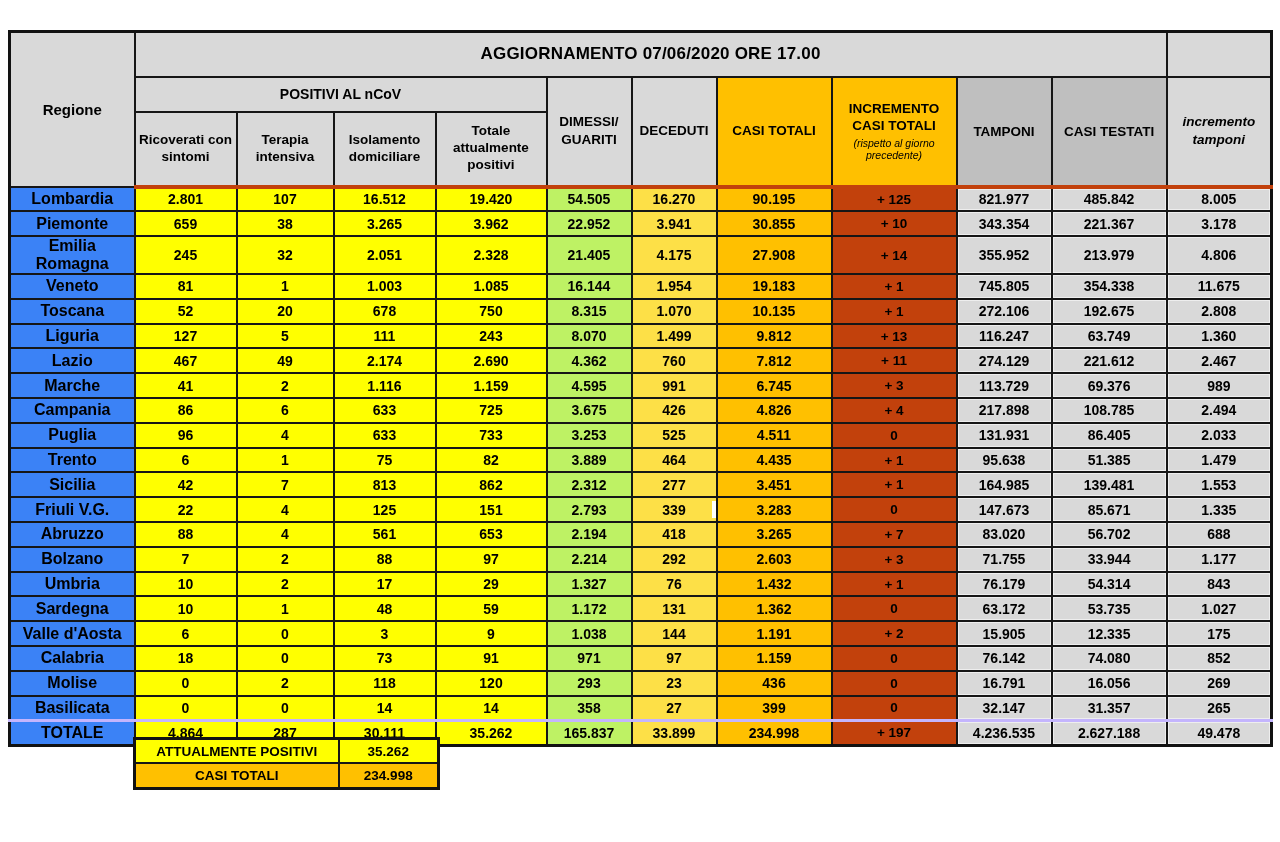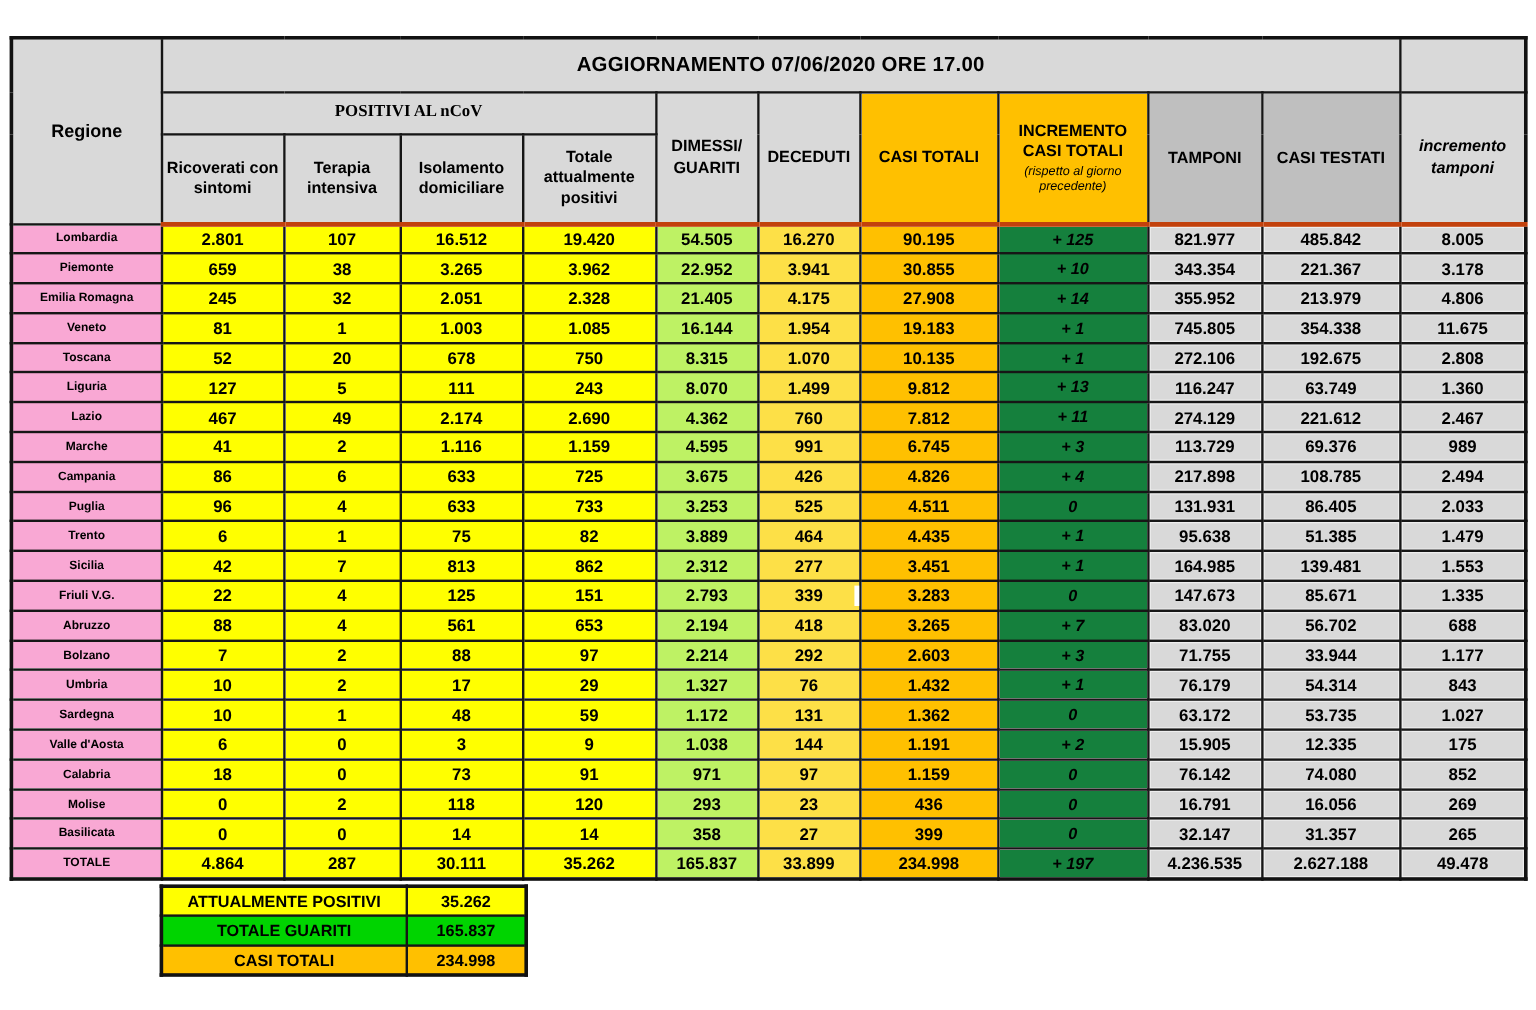--- a/index.html
+++ b/index.html
@@ -19,41 +19,41 @@
     overflow:hidden; padding:0 2px;
   }
 
   
   thead tr.r1 { height:45px; }
   thead tr.r2 { height:35px; }
   thead tr.r3 { height:75px; }
   th { background:#D9D9D9; font-weight:bold; }
   th.title-cell { font-size:17px; letter-spacing:.2px; }
   th.regione-cell { font-size:15px; }
-  th.group-cell { font-size:14px;font-family:Liberation Serif, serif; }
+  th.group-cell { font-size:14px; }
   th.sub-cell { font-size:13.5px; line-height:1.25; }
   th.two-line { font-size:13.5px; line-height:1.3; }
   th.orange-h { background:#FFC000; font-size:13.5px; line-height:1.25; }
   th.orange-h .note { display:block; font-size:10.5px; font-style:italic; font-weight:normal; line-height:1.15; margin-top:2px; }
   th.dark-gray { background:#BFBFBF; font-size:13.5px; }
   th.empty-corner { background:#D9D9D9; }
   th.italic-h { background:#D9D9D9; font-style:italic; font-size:13.5px; font-weight:bold; line-height:1.3; }
   thead tr.r3 th, thead tr.r2 th[rowspan] { border-bottom:4px solid #c2410c; }
 
   
   tbody tr { height:24.8px; }
   tbody td { font-weight:bold; font-size:14px; }
-  td.c-region { background:#f9a8d4; font-size:10px; }
+  td.c-region { background:#3b82f6; font-size:16px; }
   td.c-yellow { background:#FFFF00; }
   td.c-green  { background:#bef264; }
   td.c-red    { background:#fde047; }
   td.c-orange { background:#FFC000; }
-  td.c-orange-inc { background:#15803d; font-style:italic; font-size:13.5px; }
+  td.c-orange-inc { background:#c2410c; font-size:13.5px; }
   td.c-gray   { background:#D9D9D9; box-shadow:inset 0 0 0 1px rgba(255,255,255,.55); }
-  tbody tr.total td { border-top:1px solid #c4b5fd;margin-top:40px; }
+  tbody tr.total td { border-top:3px solid #c4b5fd;margin-top:40px; }
 
   
   td.patch { position:relative; }
   td.patch::after {
     content:""; position:absolute; right:-6px; top:3px; bottom:3px; width:10px;
     background:#ffffff; z-index:3;
   }
 
   
   table.legend {
@@ -433,23 +433,19 @@
     <colgroup>
         <col style="width:204px">
         <col style="width:100px">
       </colgroup>
     <tbody>
         <tr>
       <td class="lg-yellow">ATTUALMENTE POSITIVI</td>
       <td class="lg-yellow">35.262</td>
     </tr>
     <tr>
-      <td class="lg-green">TOTALE GUARITI</td>
-      <td class="lg-green">165.837</td>
-    </tr>
-    <tr>
       <td class="lg-orange">CASI TOTALI</td>
       <td class="lg-orange">234.998</td>
     </tr>
   </tbody>
     </table>
 
 </div>
 
 </body></html>

